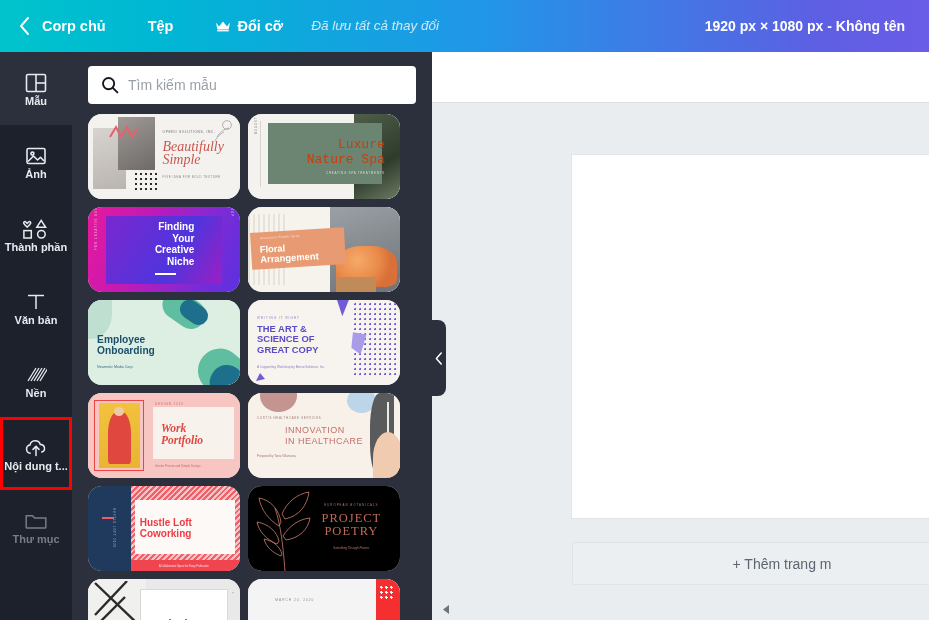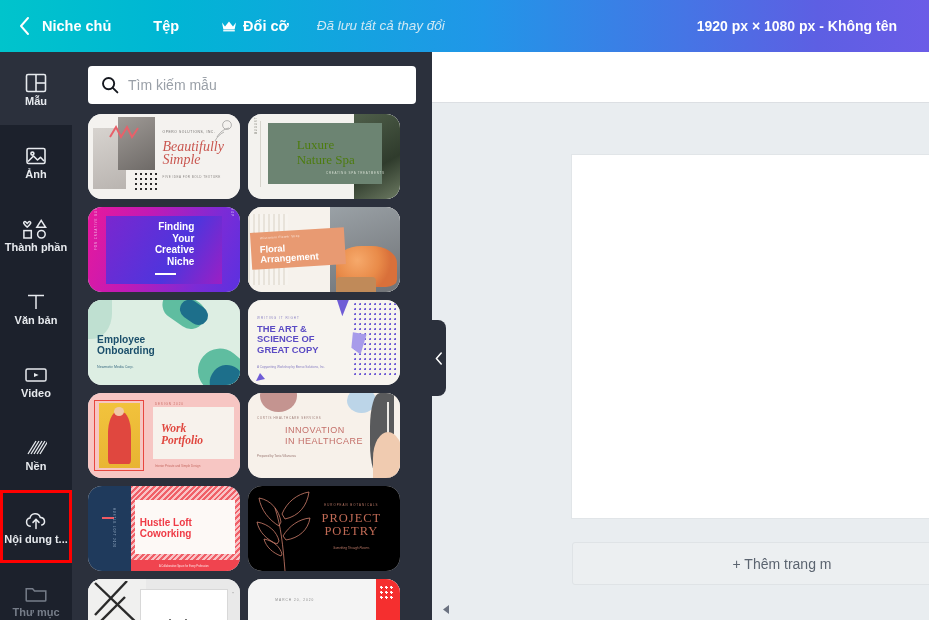--- a/index.html
+++ b/index.html
@@ -29,21 +29,21 @@
   }
   .hdr-home { margin-left: 11px; }
   .hdr-file { margin-left: 42px; }
   .hdr-resize { margin-left: 42px; display: flex; align-items: center; gap: 6px; }
   .crown { display: block; }
   .hdr-saved {
     margin-left: 28px; color: #cfe8f4; font-size: 13.5px;
     font-style: italic; font-weight: normal; white-space: nowrap;
   }
   .hdr-doc {
-    position: absolute; right: 32px; top: 50%; transform: translateY(-50%);
+    position: absolute; right: 24px; top: 50%; transform: translateY(-50%);
     color: #ffffff; font-size: 14px; font-weight: bold; white-space: nowrap; margin-left: 12px;
   }
 
   
   .rail {
     position: absolute; top: 52px; left: 0; width: 72px; height: 568px;
     background: #1c212c;
   }
   .rail-item {
     position: relative; width: 72px; height: 73px;
@@ -122,21 +122,21 @@
 <body>
 
 <div id="app">
 
   <div class="topbar">
     <div class="back-chevron">
       <svg width="11" height="18" viewBox="0 0 11 18" fill="none">
         <path d="M9 1 L2 9 L9 17" stroke="#ffffff" stroke-width="1.9" stroke-linecap="round" stroke-linejoin="round"></path>
       </svg>
     </div>
-    <div class="hdr-item hdr-home">Niche chủ</div>
+    <div class="hdr-item hdr-home">Corp chủ</div>
     <div class="hdr-item hdr-file">Tệp</div>
     <div class="hdr-item hdr-resize">
       <svg class="crown" width="16" height="12" viewBox="0 0 16 12">
         <path d="M1 2.5 L4 6.5 L8 1.5 L12 6.5 L15 2.5 L13.6 9.5 L2.4 9.5 Z" fill="#ffffff"></path>
         <rect x="2.2" y="10.1" width="11.6" height="1.3" fill="#ffffff"></rect>
       </svg>
       <span>Đổi cỡ</span>
     </div>
     <div class="hdr-item hdr-saved">Đã lưu tất cả thay đổi</div>
     <div class="hdr-doc">1920 px × 1080 px - Không tên</div>
@@ -181,29 +181,20 @@
     <div class="rail-item">
       <span class="rail-icon">
         <svg width="22" height="22" viewBox="0 0 22 22" fill="none" stroke="#e7eaee" stroke-width="1.5">
           <line x1="3" y1="4.5" x2="19" y2="4.5"></line>
           <line x1="11" y1="4.5" x2="11" y2="18"></line>
         </svg>
       </span>
       <span class="rail-label">Văn bản</span>
     </div>
 
-    <div class="rail-item">
-      <span class="rail-icon">
-        <svg width="24" height="20" viewBox="0 0 24 20" fill="none" stroke="#e7eaee" stroke-width="1.5">
-          <rect x="2" y="4" width="20" height="12" rx="1.6"></rect>
-          <path d="M10 8 L14.6 10 L10 12 Z" fill="#e7eaee" stroke="none"></path>
-        </svg>
-      </span>
-      <span class="rail-label">Video</span>
-    </div>
 
     <div class="rail-item">
       <span class="rail-icon">
         <svg width="22" height="20" viewBox="0 0 22 20" stroke="#e7eaee" stroke-width="1.3">
           <line x1="3" y1="16" x2="11" y2="3"></line>
           <line x1="6" y1="16" x2="14" y2="3"></line>
           <line x1="9" y1="16" x2="17" y2="3"></line>
           <line x1="12" y1="16" x2="20" y2="3"></line>
           <line x1="15" y1="16" x2="23" y2="3"></line>
         </svg>
@@ -266,21 +257,21 @@
             </svg>
           </div>
         </div>
 
         <div class="thumb">
           <div class="t-inner" style="background:#f3f2ee;">
             <div style="position:absolute;right:0;top:0;width:30%;height:100%;background:linear-gradient(150deg,#4f5f4a,#2f3b2c 60%,#6c7a62);"></div>
             <div style="position:absolute;left:13%;top:10%;width:75%;height:72%;background:#6c8472;"></div>
             <div style="position:absolute;left:4%;top:24%;font-size:3px;letter-spacing:0.8px;color:#8a8a80;transform:rotate(-90deg);transform-origin:left top;">AUGUST 18 2020</div>
             <div style="position:absolute;left:8%;top:8%;width:1px;height:78%;background:#d6d4cc;"></div>
-            <div style="position:absolute;left:32%;top:28%;font-family:Liberation Serif, serif;font-size:13px;line-height:1.15;color:#4d7c0f;width:58%;">Luxure<br>Nature Spa</div>
+            <div style="position:absolute;left:32%;top:28%;font-family:Liberation Mono, monospace;font-size:13px;line-height:1.15;color:#c2410c;text-align:right;width:58%;">Luxure<br>Nature Spa</div>
             <div style="position:absolute;left:40%;top:67%;width:50%;text-align:right;font-size:3px;letter-spacing:0.7px;color:#d4ddd1;">CREATING SPA TREATMENTS</div>
           </div>
         </div>
 
         <div class="thumb">
           <div class="t-inner" style="background:linear-gradient(110deg,#e8199b 0%,#c21ab5 35%,#7b2bd6 75%,#5b31e0 100%);text-align:right;">
             <div style="position:absolute;left:12%;top:10%;width:76%;height:80%;background:linear-gradient(120deg,#7a27cf,#4e35dd 60%,#9c1fc4);"></div>
             <div style="position:absolute;left:44%;top:17%;font-size:10px;font-weight:bold;line-height:1.14;color:#ffffff;">Finding<br>Your<br>Creative<br>Niche</div>
             <div style="position:absolute;left:44%;top:78%;width:14%;height:2px;background:#ffffff;"></div>
             <div style="position:absolute;left:4%;top:50%;font-size:2.8px;letter-spacing:1px;color:#f0b8e6;transform:rotate(-90deg);transform-origin:left top;">FOR CREATIVE BUSINESS</div>

